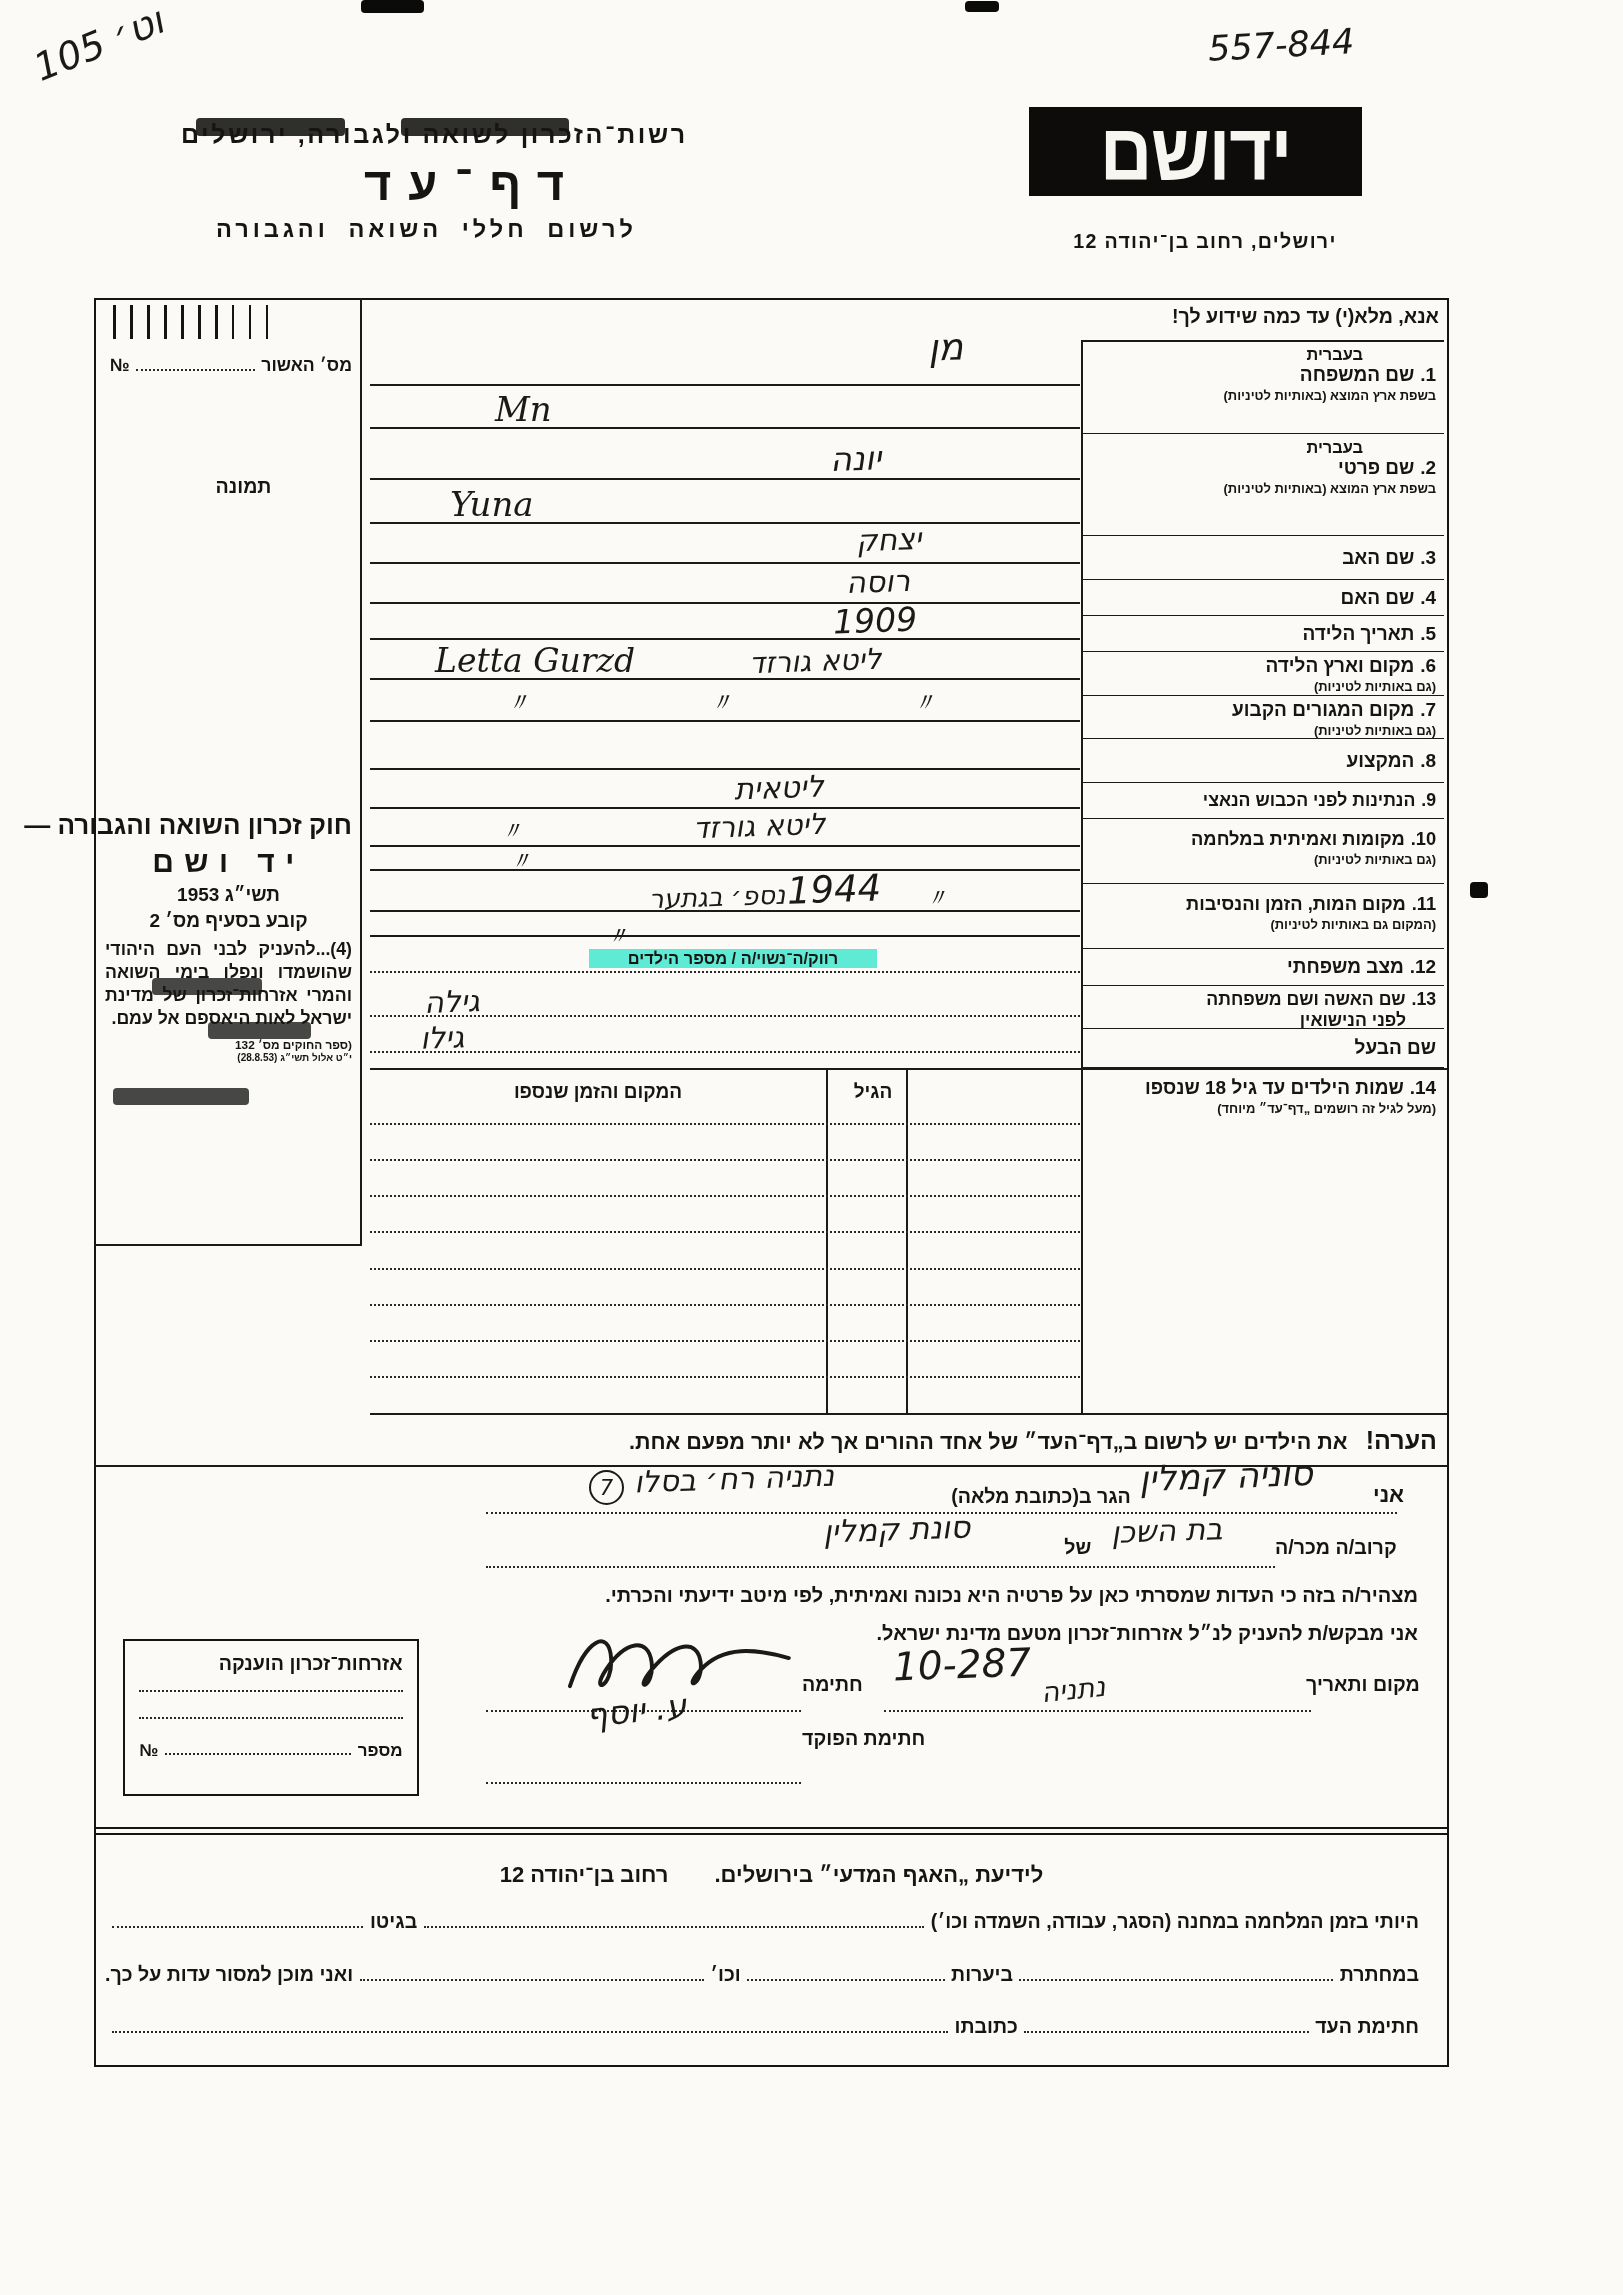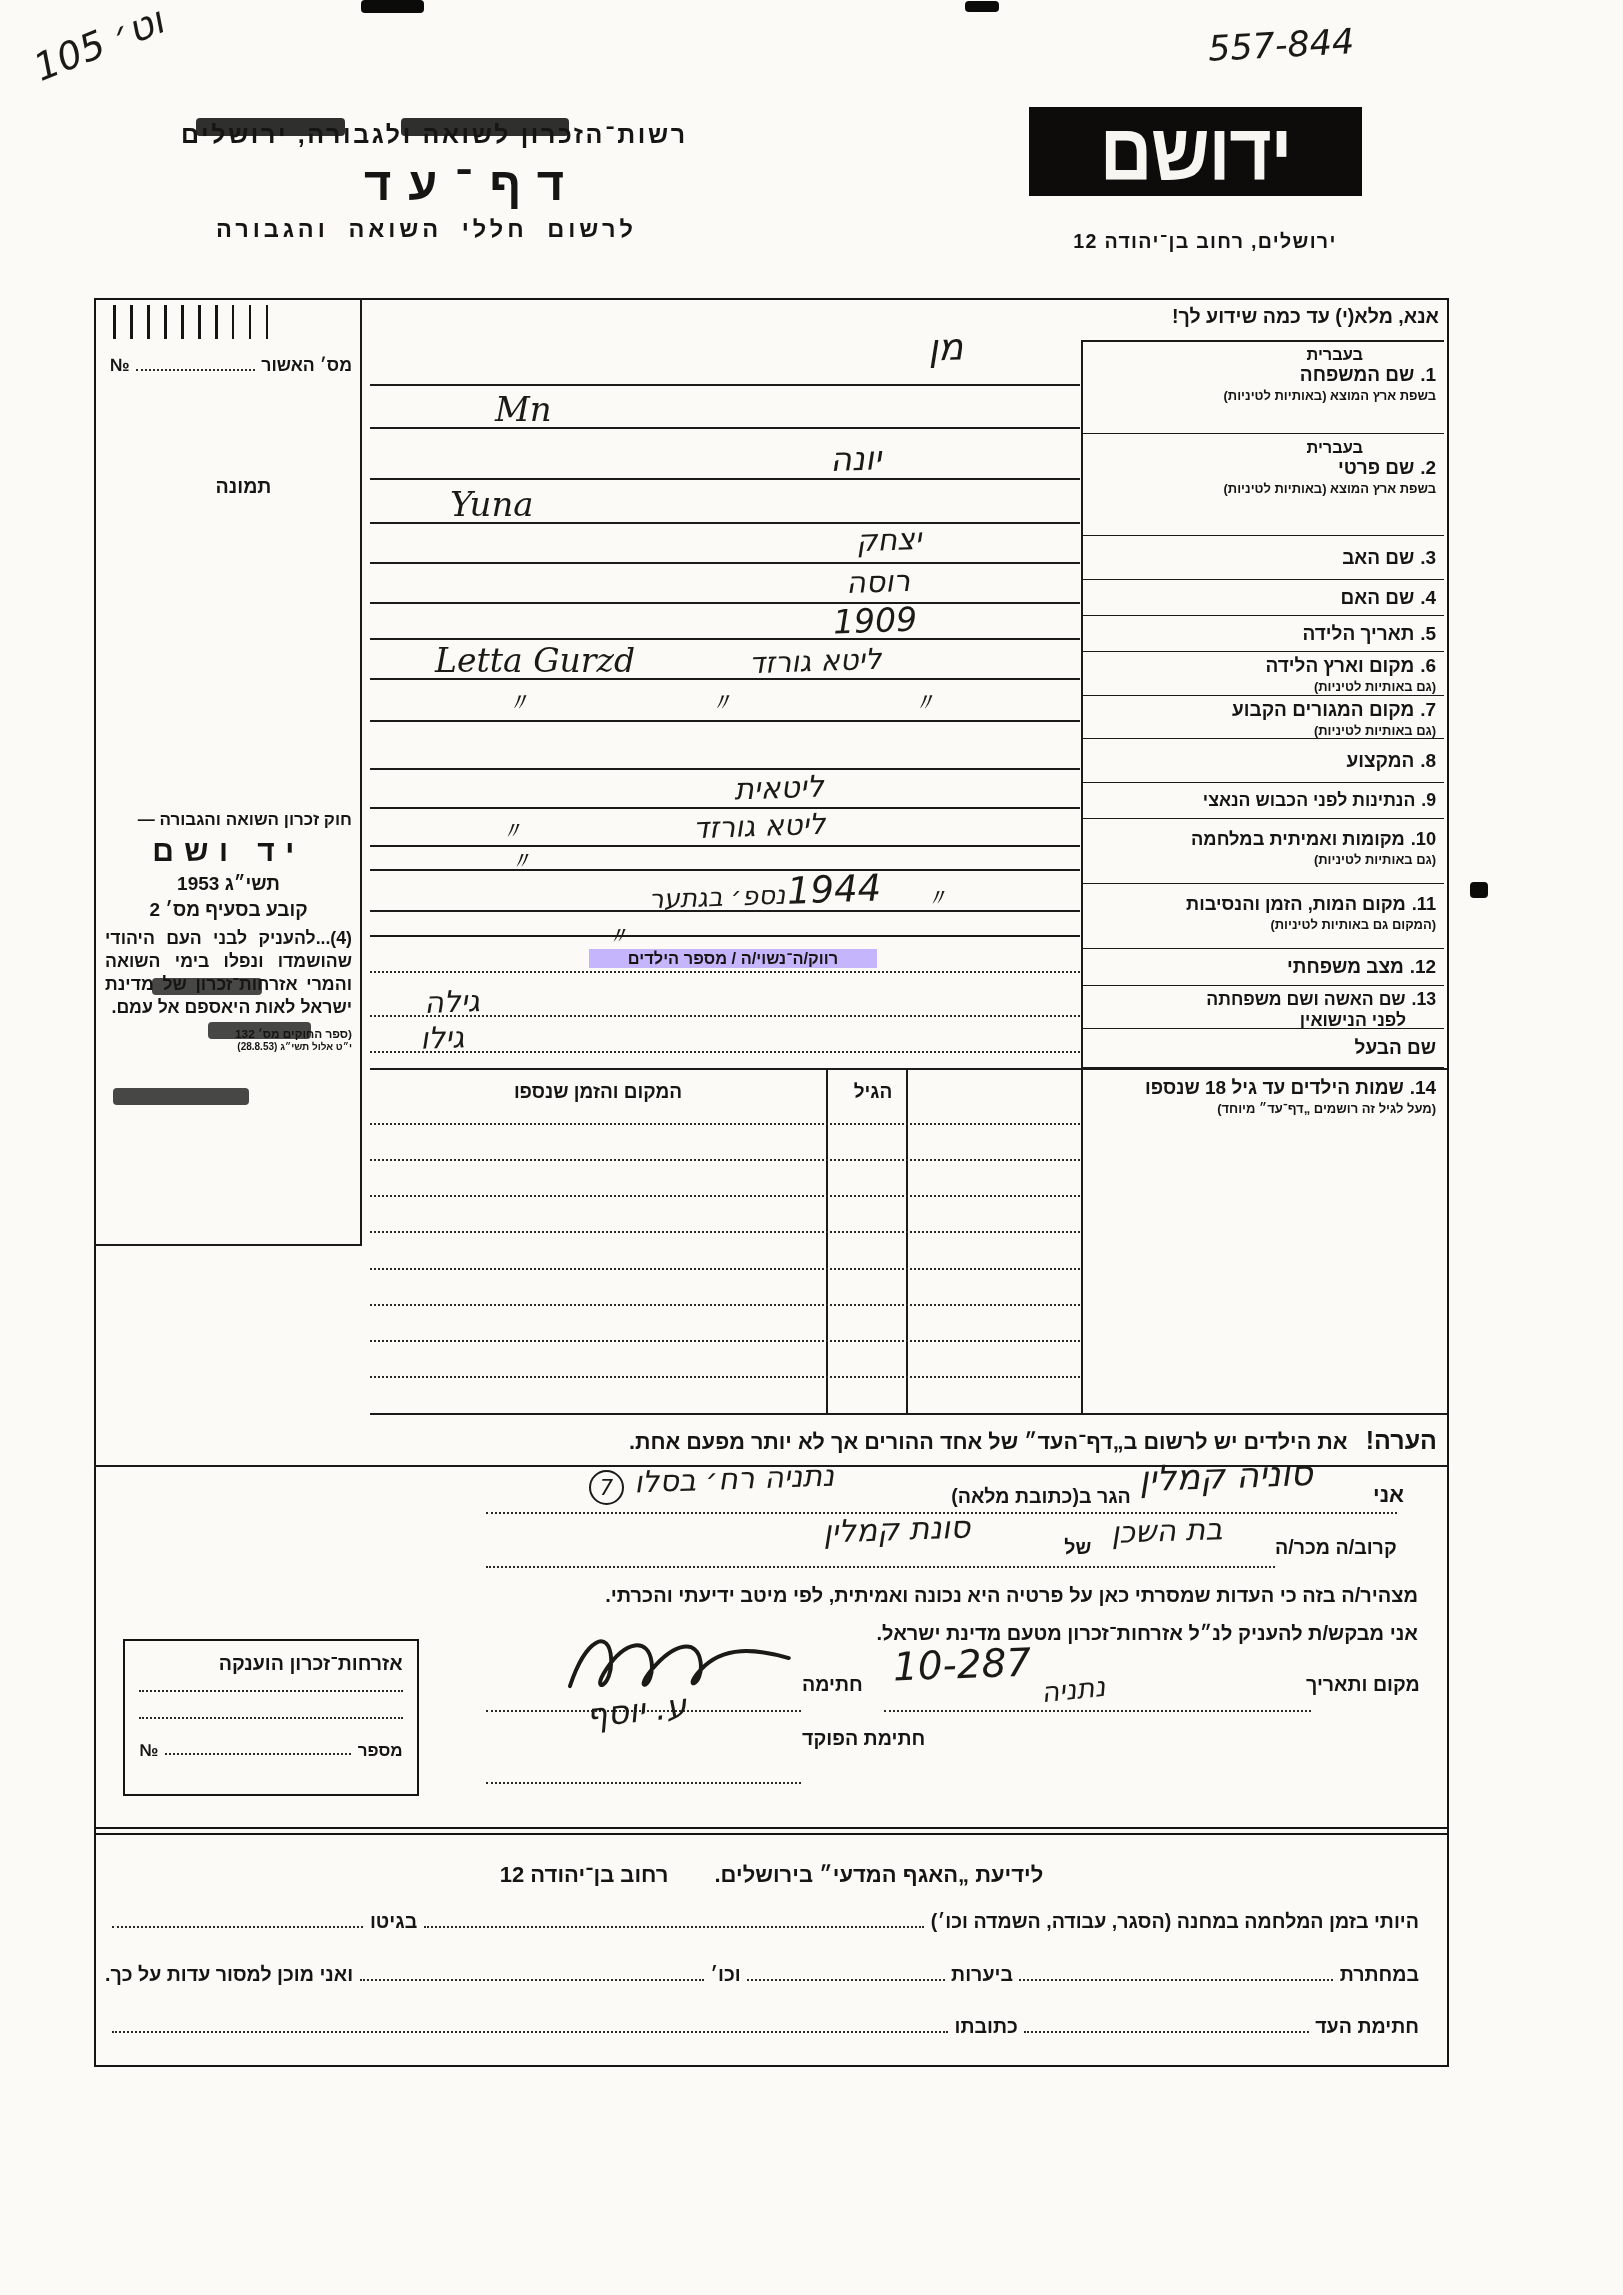--- a/index.html
+++ b/index.html
@@ -69,21 +69,21 @@
 
   <div class="brow" style="left:110px;top:355px;width:242px;">
     <span class="blabel" style="font-size:17.7px;">מס׳ האשור</span>
     <span class="fill"></span>
     <span class="blabel" style="font-size:17.7px;">№</span>
   </div>
 
   <div class="abs b" style="left:94px;top:475px;width:266px;text-align:center;font-size:19.6px;padding-left:33px;">תמונה</div>
 
   <div class="abs" style="left:105px;top:810px;width:247px;">
-    <div class="b" style="font-size:17px;text-align:right;white-space:nowrap;">חוק זכרון השואה והגבורה —</div>
+    <div class="b" style="font-size:26px;text-align:right;white-space:nowrap;">חוק זכרון השואה והגבורה —</div>
     <div class="b" style="font-size:30px;text-align:center;letter-spacing:10.5px;margin-top:3.9px;">יד ושם</div>
     <div class="b" style="font-size:19px;text-align:center;margin-top:5.2px;">תשי״ג 1953</div>
     <div class="b" style="font-size:19px;text-align:center;margin-top:3.9px;">קובע בסעיף מס׳ 2</div>
     <div class="b" style="font-size:17.7px;line-height:1.3;text-align:justify;margin-top:6.5px;">(4)...להעניק לבני העם היהודי שהושמדו ונפלו בימי השואה והמרי אזרחות־זכרון של מדינת ישראל לאות היאספם אל עמם.</div>
     <div class="b" style="font-size:11.8px;text-align:right;margin-top:7.9px;">(ספר החוקים מס׳ 132</div>
     <div class="b" style="font-size:10px;text-align:right;">י״ט אלול תשי״ג (28.8.53)</div>
   </div>
 
   <div class="abs b" style="left:1089px;top:305px;width:350px;font-size:19.6px;text-align:right;padding-left:5.2px;white-space:nowrap;">אנא, מלא(י) עד כמה שידוע לך!</div>
 
@@ -220,21 +220,21 @@
   <div class="hw" style="left:708px;top:685px;font-size:26px;">〃</div>
   <div class="hw" style="left:911px;top:685px;font-size:26px;">〃</div>
   <div class="hw" style="left:734px;top:770px;font-size:30px;">ליטאית</div>
   <div class="hw" style="left:693px;top:809px;font-size:29px;">ליטא גורזד</div>
   <div class="hw" style="left:499px;top:814px;font-size:25px;">〃</div>
   <div class="hw" style="left:508px;top:844px;font-size:25px;">〃</div>
   <div class="hw" style="left:649px;top:882px;font-size:26px;">נספ׳ בגתער</div>
   <div class="hw" style="left:787px;top:868px;font-size:37px;">1944</div>
   <div class="hw" style="left:924px;top:881px;font-size:25px;">〃</div>
   <div class="hw" style="left:605px;top:919px;font-size:25px;">〃</div>
-  <div class="abs b" style="left:589px;top:949px;width:288px;font-size:16.4px;text-align:center;background:#c4b5fd;white-space:nowrap;">רווק/ה־נשוי/ה / מספר הילדים</div>
+  <div class="abs b" style="left:589px;top:949px;width:288px;font-size:16.4px;text-align:center;background:#5eead4;white-space:nowrap;">רווק/ה־נשוי/ה / מספר הילדים</div>
   <div class="hw" style="left:424px;top:984px;font-size:30px;">גילה</div>
   <div class="hw" style="left:420px;top:1020px;font-size:30px;">גילו</div>
 
   <div class="hline" style="left:370px;top:1068px;width:1077px;"></div>
   <div class="hline" style="left:370px;top:1413px;width:1077px;"></div>
   <div class="vline" style="left:826px;top:1068px;height:345px;"></div>
   <div class="vline" style="left:906px;top:1068px;height:345px;"></div>
   <div class="abs b" style="left:370px;top:1081px;width:456px;text-align:center;font-size:19px;">המקום והזמן שנספו</div>
   <div class="abs b" style="left:826px;top:1081px;width:94px;text-align:center;font-size:19px;">הגיל</div>
   <div class="hdot" style="left:370px;top:1123px;width:710px;"></div>

